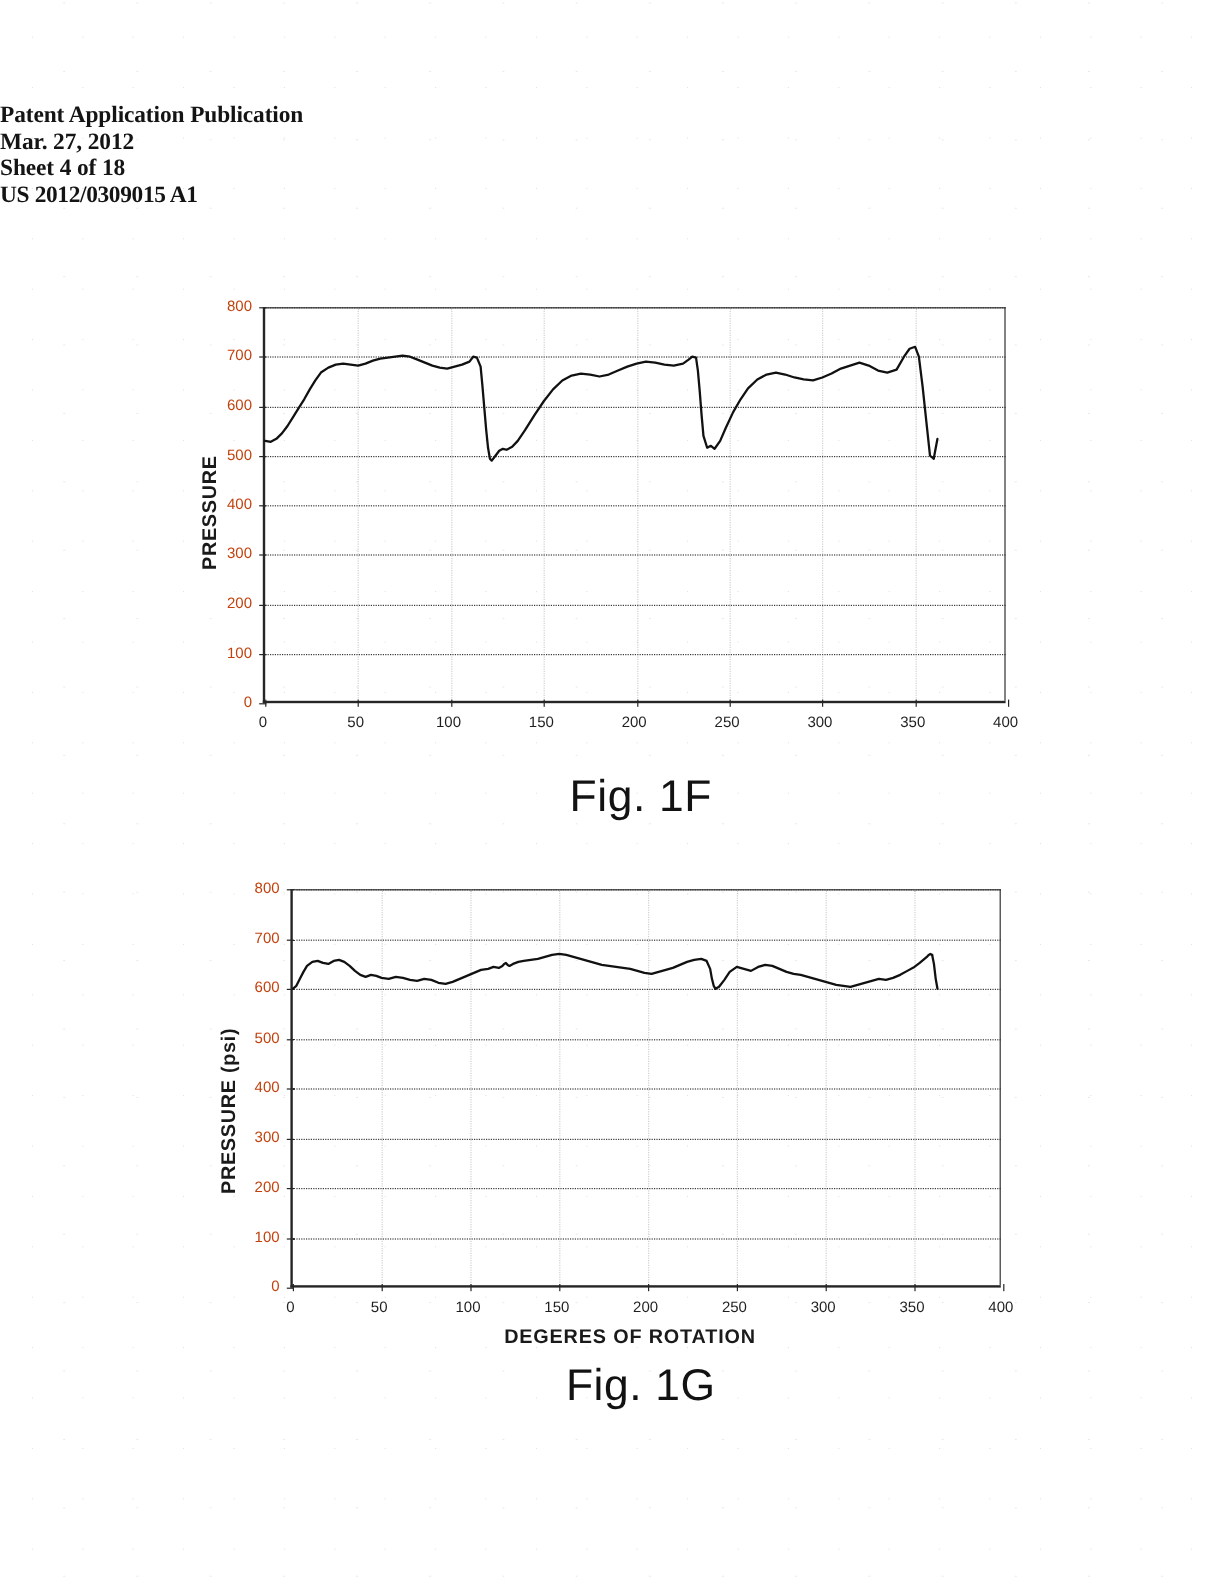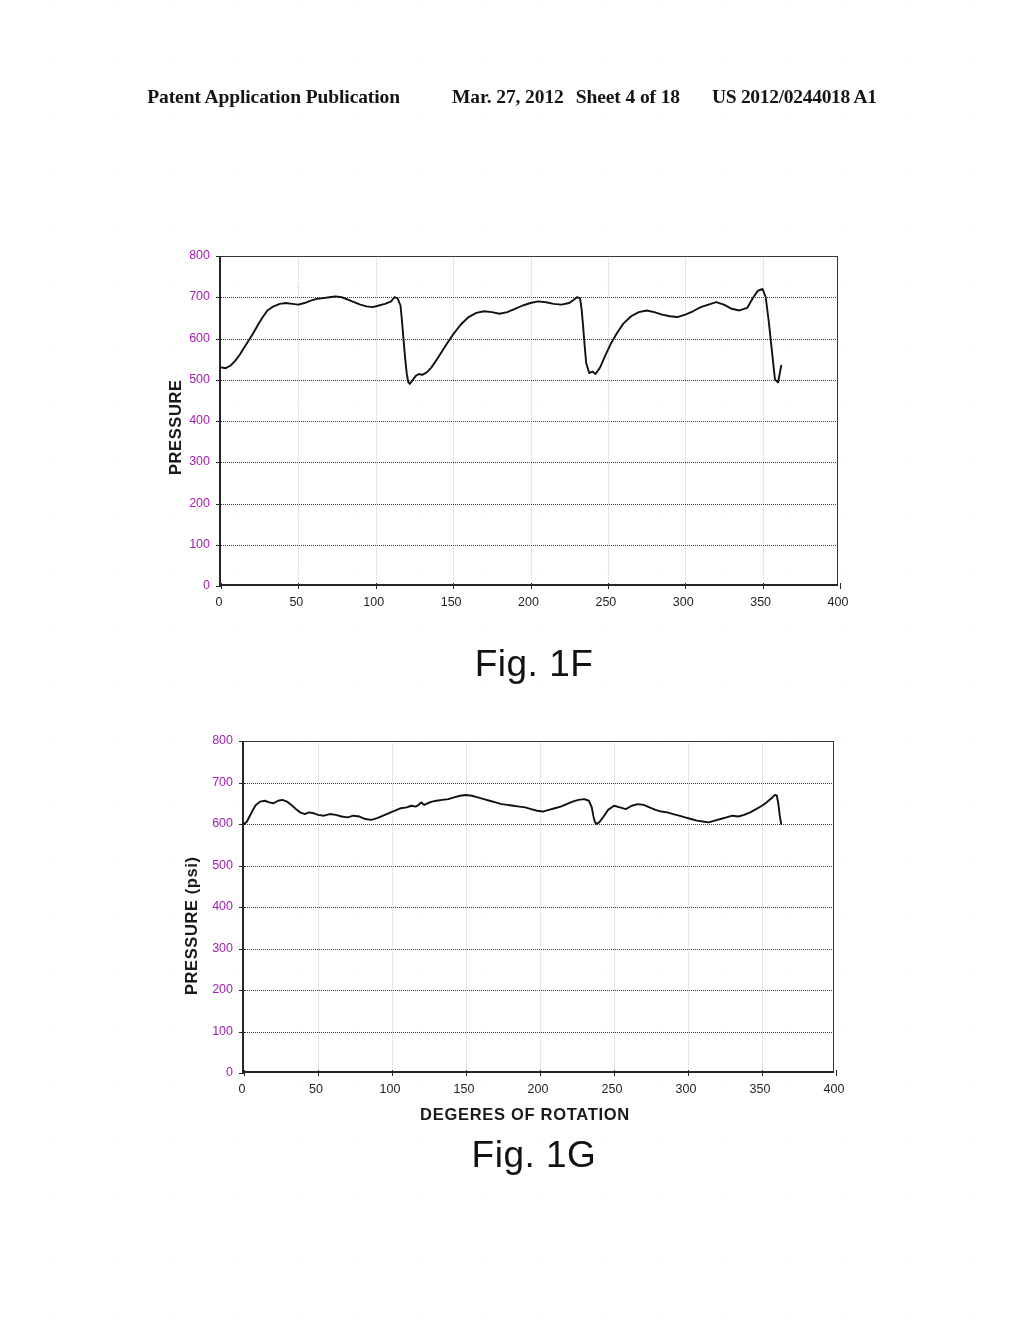--- a/index.html
+++ b/index.html
@@ -39,20 +39,21 @@
     width: 1024px;
     z-index: 3;
     display: flex;
     justify-content: center;
     align-items: baseline;
     font-family: "Liberation Serif", serif;
     font-weight: bold;
     font-size: 19.5px;
     letter-spacing: -0.1px;
     color: #141414;
+    flex-direction: column;
   }
   #page-header .hdr-pub { margin-right: 52px; }
   #page-header .hdr-date { margin-right: 12px; }
   #page-header .hdr-sheet { margin-right: 32px; }
   #page-header .hdr-num { letter-spacing: -0.3px; }
 
   
   .figure-block {
     position: absolute;
     z-index: 2;
@@ -147,21 +148,21 @@
     border-left: 1.5px solid #262626;
   }
 
   
   .ytick-label {
     position: absolute;
     right: 0;
     text-align: right;
     font-family: "Liberation Sans", sans-serif;
     font-size: 12.5px;
-    color: #a21caf;
+    color: #c2410c;
     white-space: nowrap;
   }
   .xtick-label {
     position: absolute;
     text-align: center;
     font-family: "Liberation Sans", sans-serif;
     font-size: 12.5px;
     color: #1f1f1f;
     white-space: nowrap;
     transform: translateX(-50%);
@@ -196,21 +197,21 @@
 </style>
 </head>
 <body>
 
 <div id="scan-artifact"></div>
 
 <div id="page-header">
   <span class="hdr-pub">Patent Application Publication</span>
   <span class="hdr-date">Mar. 27, 2012</span>
   <span class="hdr-sheet">Sheet 4 of 18</span>
-  <span class="hdr-num">US 2012/0244018 A1</span>
+  <span class="hdr-num">US 2012/0309015 A1</span>
 </div>
 
 <div class="figure-block" id="figure-1f">
   <div class="chart-area" id="chart-1f">
     <div class="y-axis-title">PRESSURE</div>
     <div class="plot">
       <div class="frame-top"></div>
       <div class="frame-right"></div>
     <div class="ytick-mark" style="top: 330px;"></div>
         <div class="gridline" style="top: 288.75px;"></div>

